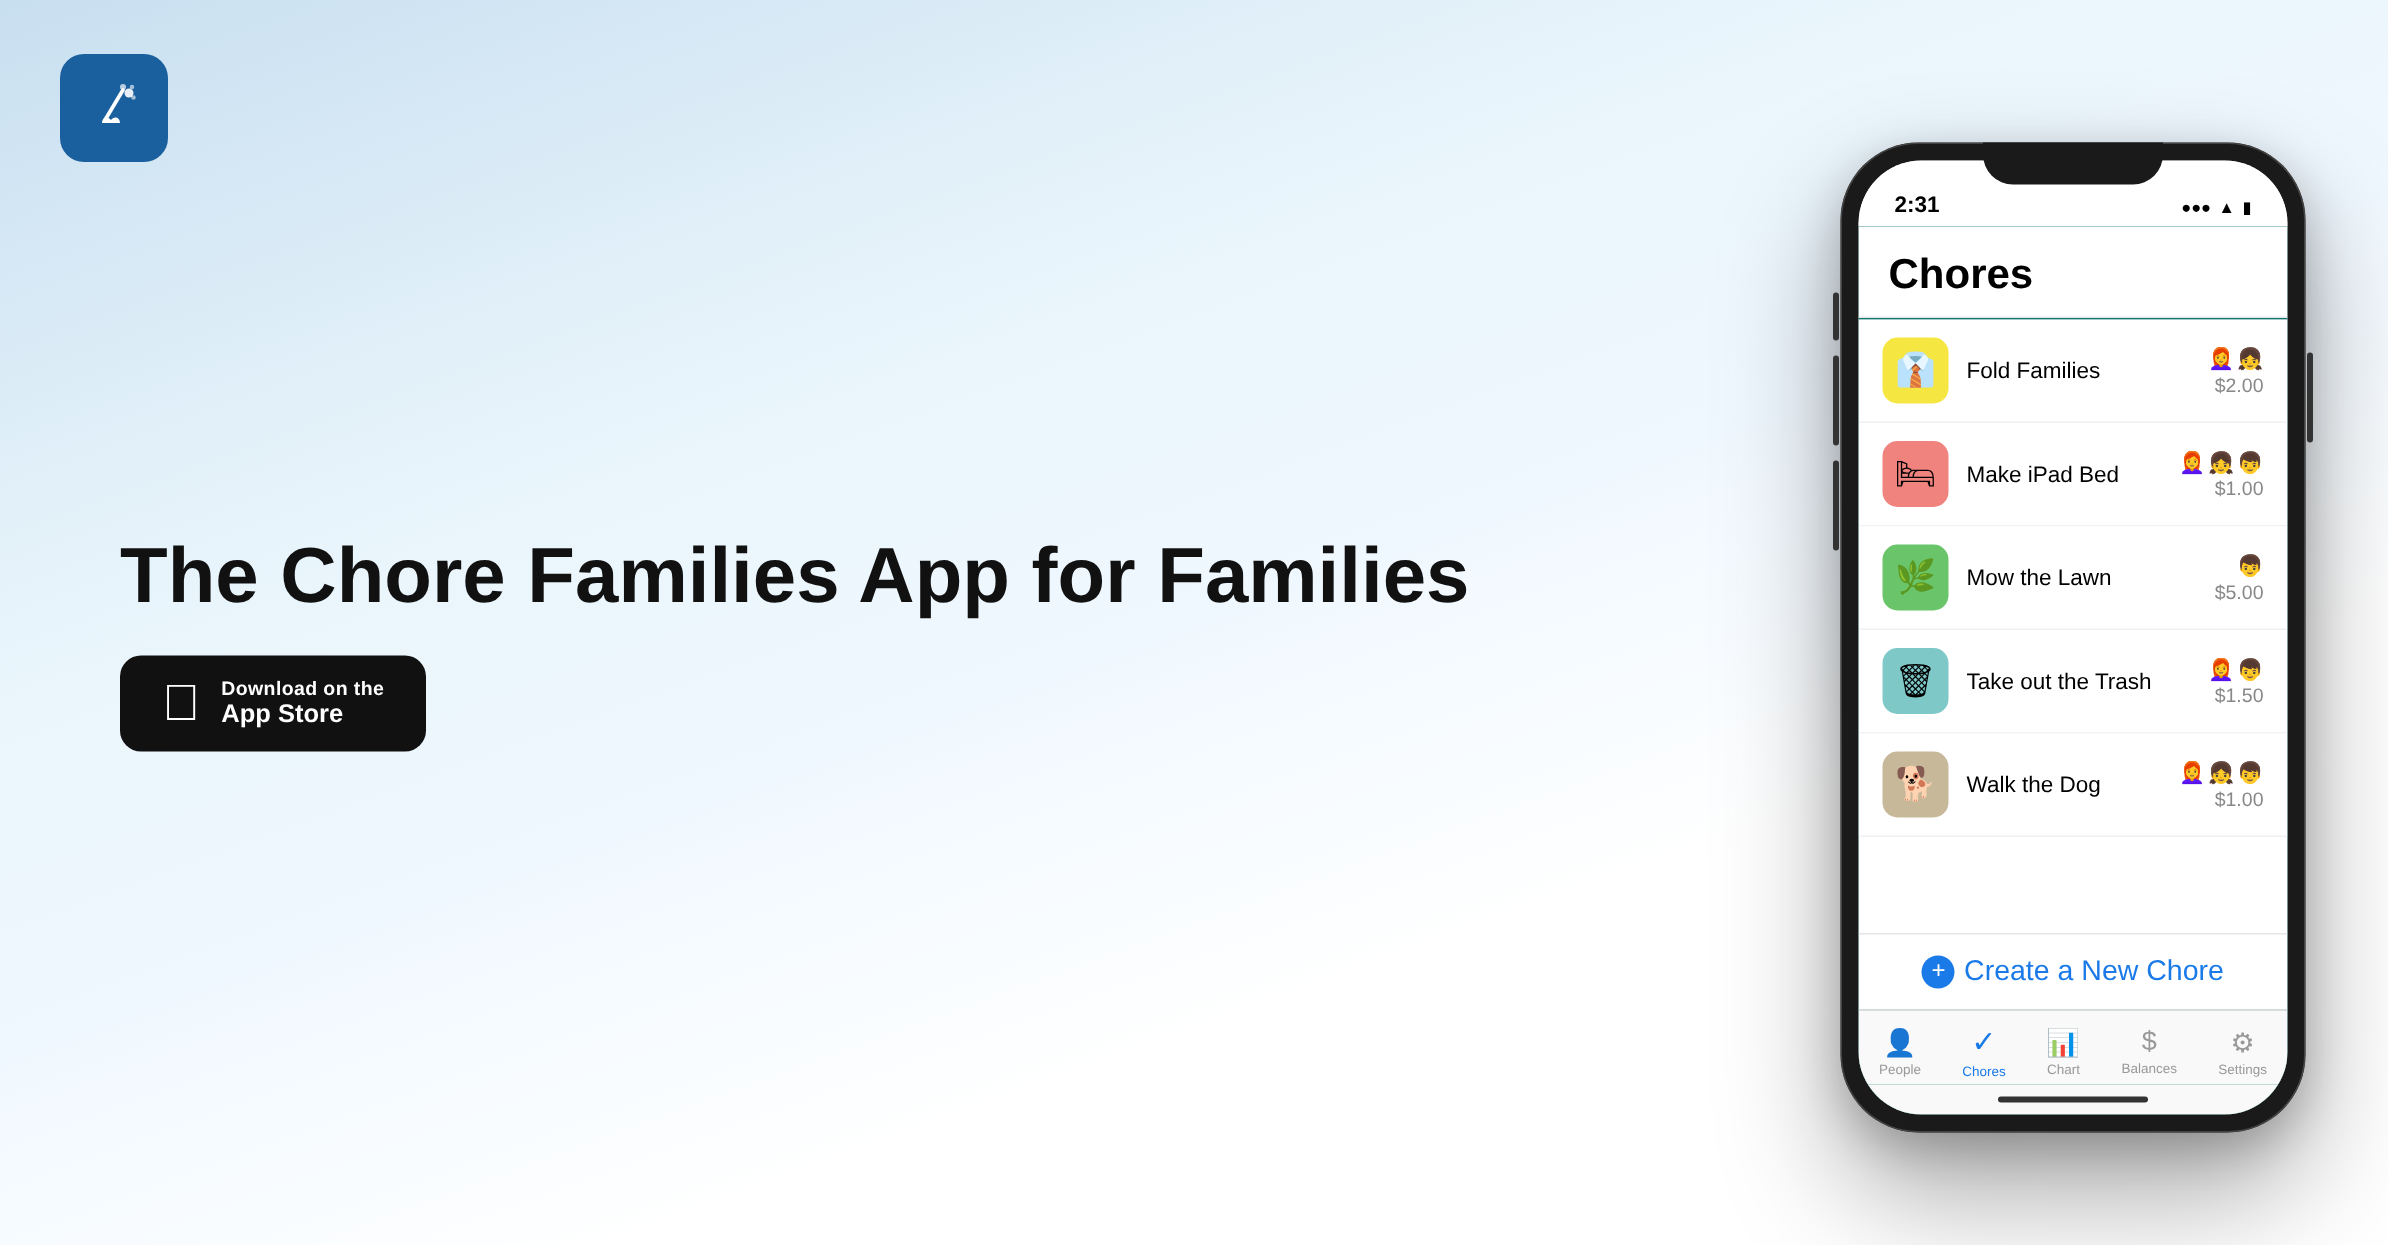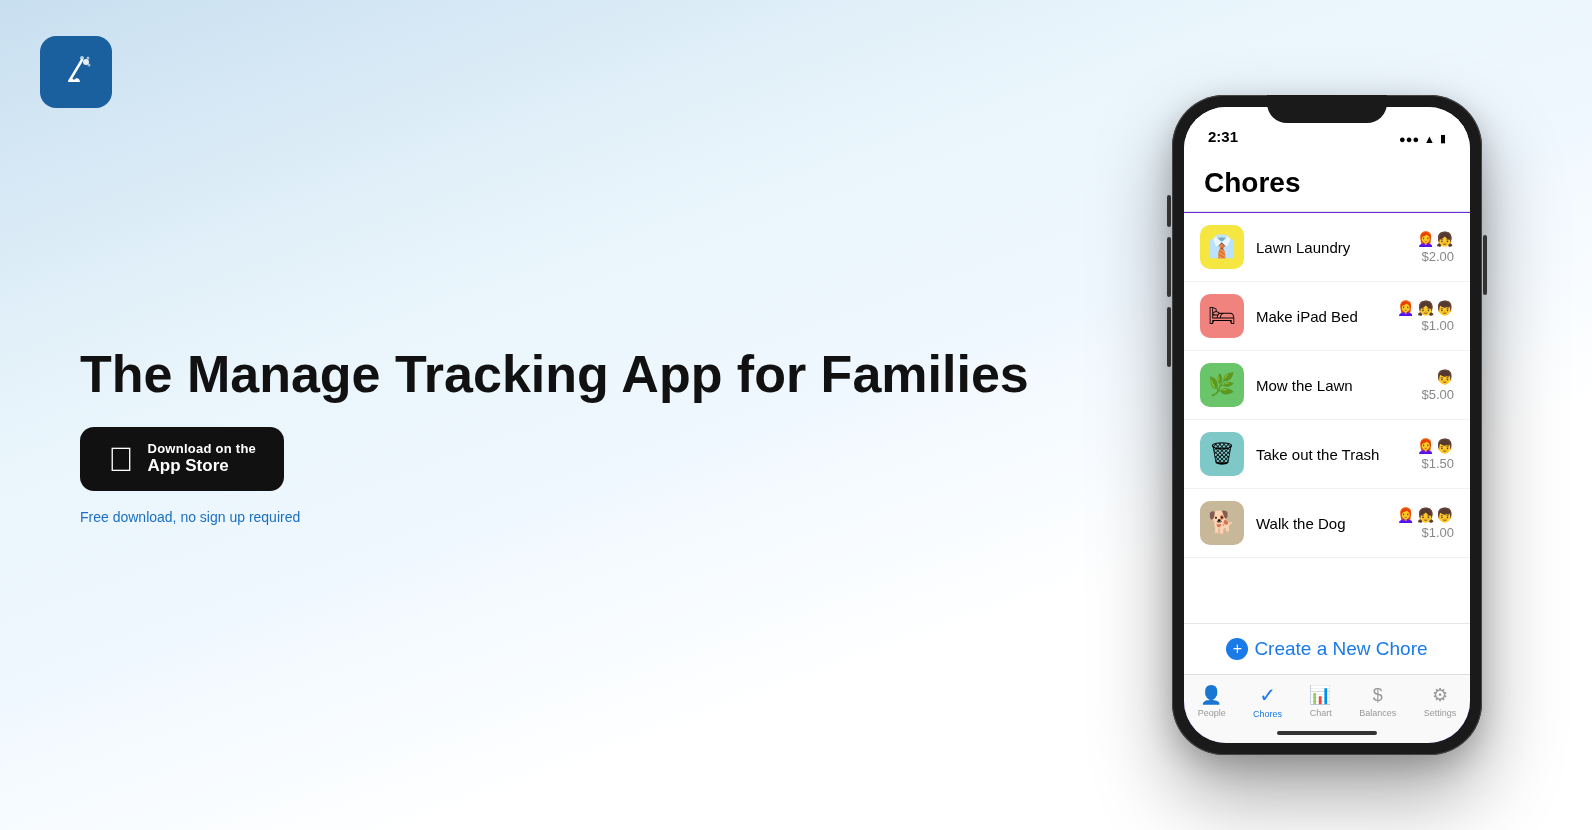--- a/index.html
+++ b/index.html
@@ -105,20 +105,21 @@
       font-size: 14px;
       color: #1a6fc4;
       margin-top: 4px;
     }
 
     
     .right-content {
       width: 420px;
       display: flex;
       align-items: center;
+      justify-content: center;
       padding-top: 20px;
       flex-shrink: 0;
     }
 
     
     .phone-mockup {
       width: 310px;
       height: 660px;
       background: #1a1a1a;
       border-radius: 52px;
@@ -182,21 +183,21 @@
     .status-icons span {
       font-size: 11px;
       color: #000;
     }
 
     
     .app-content {
       flex: 1;
       display: flex;
       flex-direction: column;
-      background: #6d28d9;
+      background: #0f766e;
       overflow: hidden;
     }
 
     .app-header {
       background: #fff;
       padding: 16px 20px 12px;
       border-bottom: 1px solid #e5e5ea;
     }
 
     .app-header-title {
@@ -381,31 +382,30 @@
       <path d="M28 10 L16 30" stroke="white" stroke-width="2.5" stroke-linecap="round"></path>
       <path d="M14 32 C14 28 18 27 20 30 C22 27 26 28 26 32 Z" fill="white"></path>
       <circle cx="32" cy="12" r="3" fill="white" opacity="0.9"></circle>
       <circle cx="28" cy="8" r="2" fill="white" opacity="0.7"></circle>
       <circle cx="34" cy="8" r="1.5" fill="white" opacity="0.6"></circle>
       <circle cx="35" cy="15" r="1.5" fill="white" opacity="0.6"></circle>
     </svg>
   </div>
 
   <div class="left-content">
-    <h1 class="hero-title">The Manage Tracking App for Families</h1>
+    <h1 class="hero-title">The Chore Families App for Families</h1>
 
     <div class="app-store-btn">
       <span class="apple-icon"></span>
       <div class="btn-text">
         <span class="download-on">Download on the</span>
         <span class="app-store-label">App Store</span>
       </div>
     </div>
 
-    <p class="free-download-text">Free download, no sign up required</p>
   </div>
 
   <div class="right-content">
     <div class="phone-mockup">
 
       <div class="phone-side-left">
         <div class="side-btn"></div>
         <div class="side-btn-long"></div>
         <div class="side-btn-long"></div>
       </div>
@@ -431,21 +431,21 @@
           <div class="app-header">
             <span class="app-header-title">Chores</span>
           </div>
 
           <div class="chore-list">
 
             <div class="chore-item">
               <div class="chore-icon-wrap" style="background:#f5e642;">
                 <span>👔</span>
               </div>
-              <span class="chore-name">Lawn Laundry</span>
+              <span class="chore-name">Fold Families</span>
               <div class="chore-right">
                 <div class="chore-avatars">
                   <span style="font-size:14px;">👩‍🦰</span>
                   <span style="font-size:14px;">👧</span>
                 </div>
                 <span class="chore-price">$2.00</span>
               </div>
             </div>
 
             <div class="chore-item">

